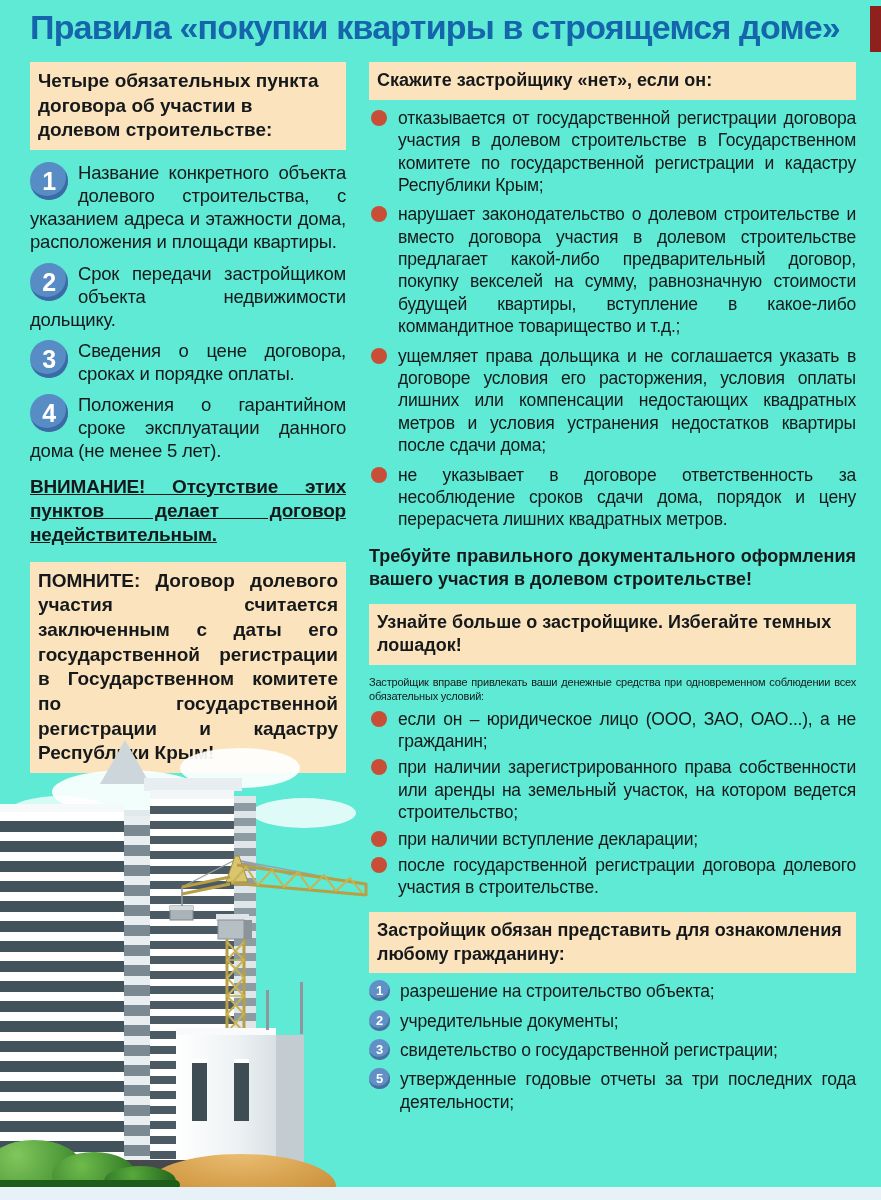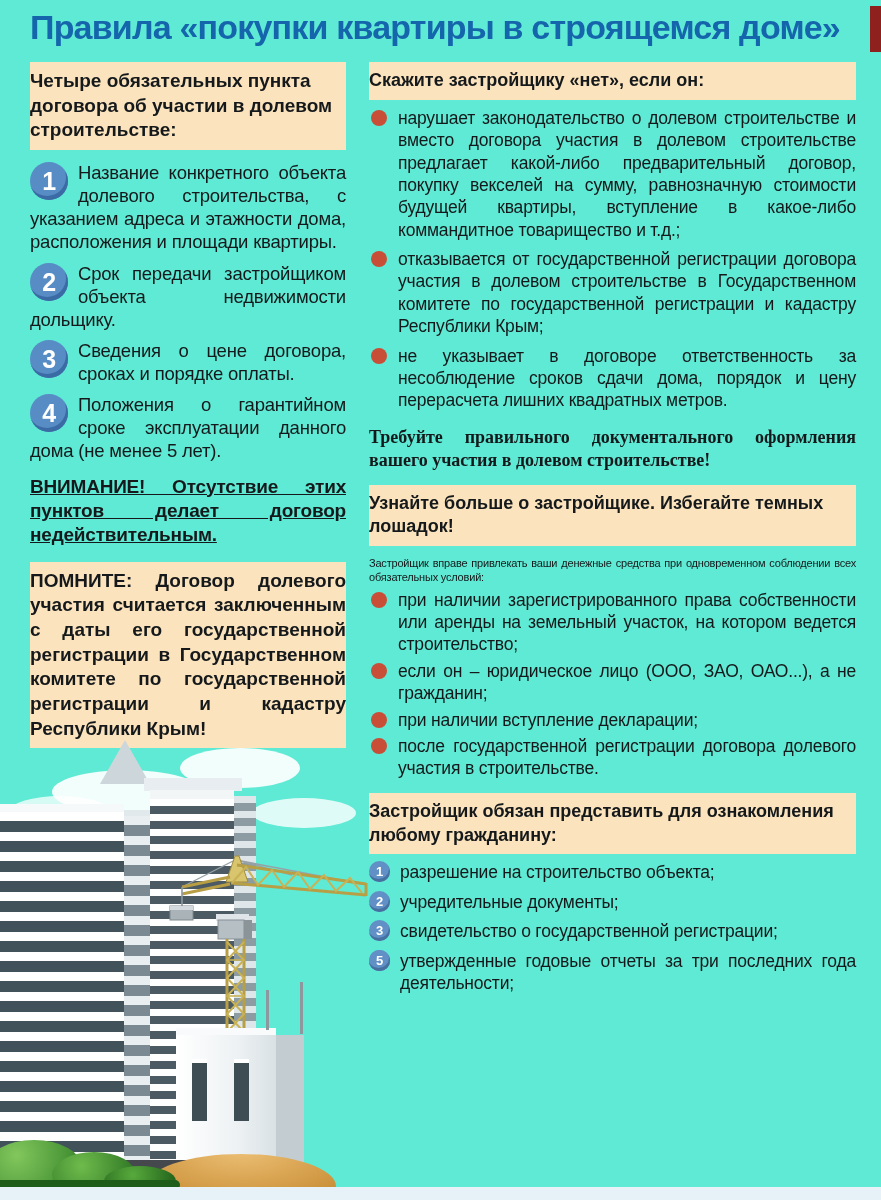--- a/index.html
+++ b/index.html
@@ -14,41 +14,41 @@
     font-size:34px; font-weight:bold; color:#1565ac; letter-spacing:-0.8px;
     white-space:nowrap;
   }
   .red-mark { position:absolute; right:0; top:6px; width:11px; height:46px; background:#8e211d; }
   .bottom-strip { position:absolute; left:0; bottom:0; width:881px; height:13px; background:#e7f2f8; }
 
   
   .col-left  { position:absolute; left:30px;  top:62px; width:316px; }
   .col-right { position:absolute; left:369px; top:62px; width:487px; }
 
-  .peach { background:#fbe3bd; padding:7px 0; font-weight:bold; }
+  .peach { background:#fbe3bd; padding:7px 8px; font-weight:bold; }
   .col-left  .peach { font-size:19px;  line-height:1.3; }
   .col-right .peach { font-size:18px;  line-height:1.32; }
 
   
   .num-item { margin-top:8px; font-size:18.5px; line-height:1.25; text-align:justify; letter-spacing:-0.2px; }
   .num-item.first { margin-top:11px; }
   .big-badge {
     float:left; width:38px; height:38px; border-radius:50%;
     background:#578cc5; box-shadow:inset -2px -4px 0 #3b6ba4;
     color:#fff; font-weight:bold; font-size:25px; text-align:center; line-height:38px;
     margin:1px 10px 1px 0;
   }
   .attention { margin-top:12px; font-weight:bold; font-size:19px; line-height:1.28; text-align:justify; letter-spacing:-0.2px;text-decoration:underline; }
   .remember  { margin-top:14px; font-size:18.5px; line-height:1.4; text-align:justify; }
 
   
   .bullet { position:relative; margin-top:7px; padding-left:29px; font-size:17.5px; line-height:1.28; text-align:justify; letter-spacing:-0.2px; }
   .bullet.tight { margin-top:4px; }
   .dot { position:absolute; left:2px; top:3px; width:16px; height:16px; border-radius:50%; background:#c84e37; }
-  .demand { margin-top:14px; font-weight:bold; font-size:18px; line-height:1.3; text-align:justify;font-family:Liberation Serif, serif; }
+  .demand { margin-top:14px; font-weight:bold; font-size:18px; line-height:1.3; text-align:justify; }
   .box2 { margin-top:12px; }
   .intro { margin-top:10px; font-size:11px; line-height:1.3; text-align:justify; letter-spacing:-0.2px; }
   .box3 { margin-top:13px; }
   .num-small-item { position:relative; margin-top:7px; padding-left:31px; font-size:17.5px; line-height:1.28; text-align:justify; letter-spacing:-0.2px; }
   .small-badge {
     position:absolute; left:0; top:0; width:21px; height:21px; border-radius:50%;
     background:#6190c6; box-shadow:inset -1px -3px 0 #46709f;
     color:#fff; font-size:13px; font-weight:bold; text-align:center; line-height:21px;
   }
 
@@ -197,40 +197,43 @@
     <div class="bush b1"></div>
     <div class="bush b2"></div>
     <div class="bush b3"></div>
     <div class="grass"></div>
   </div>
 
   <div class="col-right">
     <div class="peach">Скажите застройщику «нет», если он:</div>
 
     <div class="bullet">
+      <span class="dot"></span><span>отказывается от государственной регистрации договора участия в долевом строительстве в Государственном комитете по государственной регистрации и кадастру Республики Крым;</span>
+    </div>
+    <div class="bullet">
       <span class="dot"></span><span>нарушает законодательство о долевом строительстве и вместо договора участия в долевом строительстве предлагает какой-либо предварительный договор, покупку векселей на сумму, равнозначную стоимости будущей квартиры, вступление в какое-либо коммандитное товарищество и т.д.;</span>
     </div>
     <div class="bullet">
-      <span class="dot"></span><span>отказывается от государственной регистрации договора участия в долевом строительстве в Государственном комитете по государственной регистрации и кадастру Республики Крым;</span>
+      <span class="dot"></span><span>ущемляет права дольщика и не соглашается указать в договоре условия его расторжения, условия оплаты лишних или компенсации недостающих квадратных метров и условия устранения недостатков квартиры после сдачи дома;</span>
     </div>
     <div class="bullet">
       <span class="dot"></span><span>не указывает в договоре ответственность за несоблюдение сроков сдачи дома, порядок и цену перерасчета лишних квадратных метров.</span>
     </div>
 
     <div class="demand">Требуйте правильного документального оформления вашего участия в долевом строительстве!</div>
 
     <div class="peach box2">Узнайте больше о застройщике. Избегайте темных лошадок!</div>
 
     <div class="intro">Застройщик вправе привлекать ваши денежные средства при одновременном соблюдении всех обязательных условий:</div>
 
     <div class="bullet tight">
+      <span class="dot"></span><span>если он – юридическое лицо (ООО, ЗАО, ОАО...), а не гражданин;</span>
+    </div>
+    <div class="bullet tight">
       <span class="dot"></span><span>при наличии зарегистрированного права собственности или аренды на земельный участок, на котором ведется строительство;</span>
-    </div>
-    <div class="bullet tight">
-      <span class="dot"></span><span>если он – юридическое лицо (ООО, ЗАО, ОАО...), а не гражданин;</span>
     </div>
     <div class="bullet tight">
       <span class="dot"></span><span>при наличии вступление декларации;</span>
     </div>
     <div class="bullet tight">
       <span class="dot"></span><span>после государственной регистрации договора долевого участия в строительстве.</span>
     </div>
 
     <div class="peach box3">Застройщик обязан представить для ознакомления любому гражданину:</div>
 

